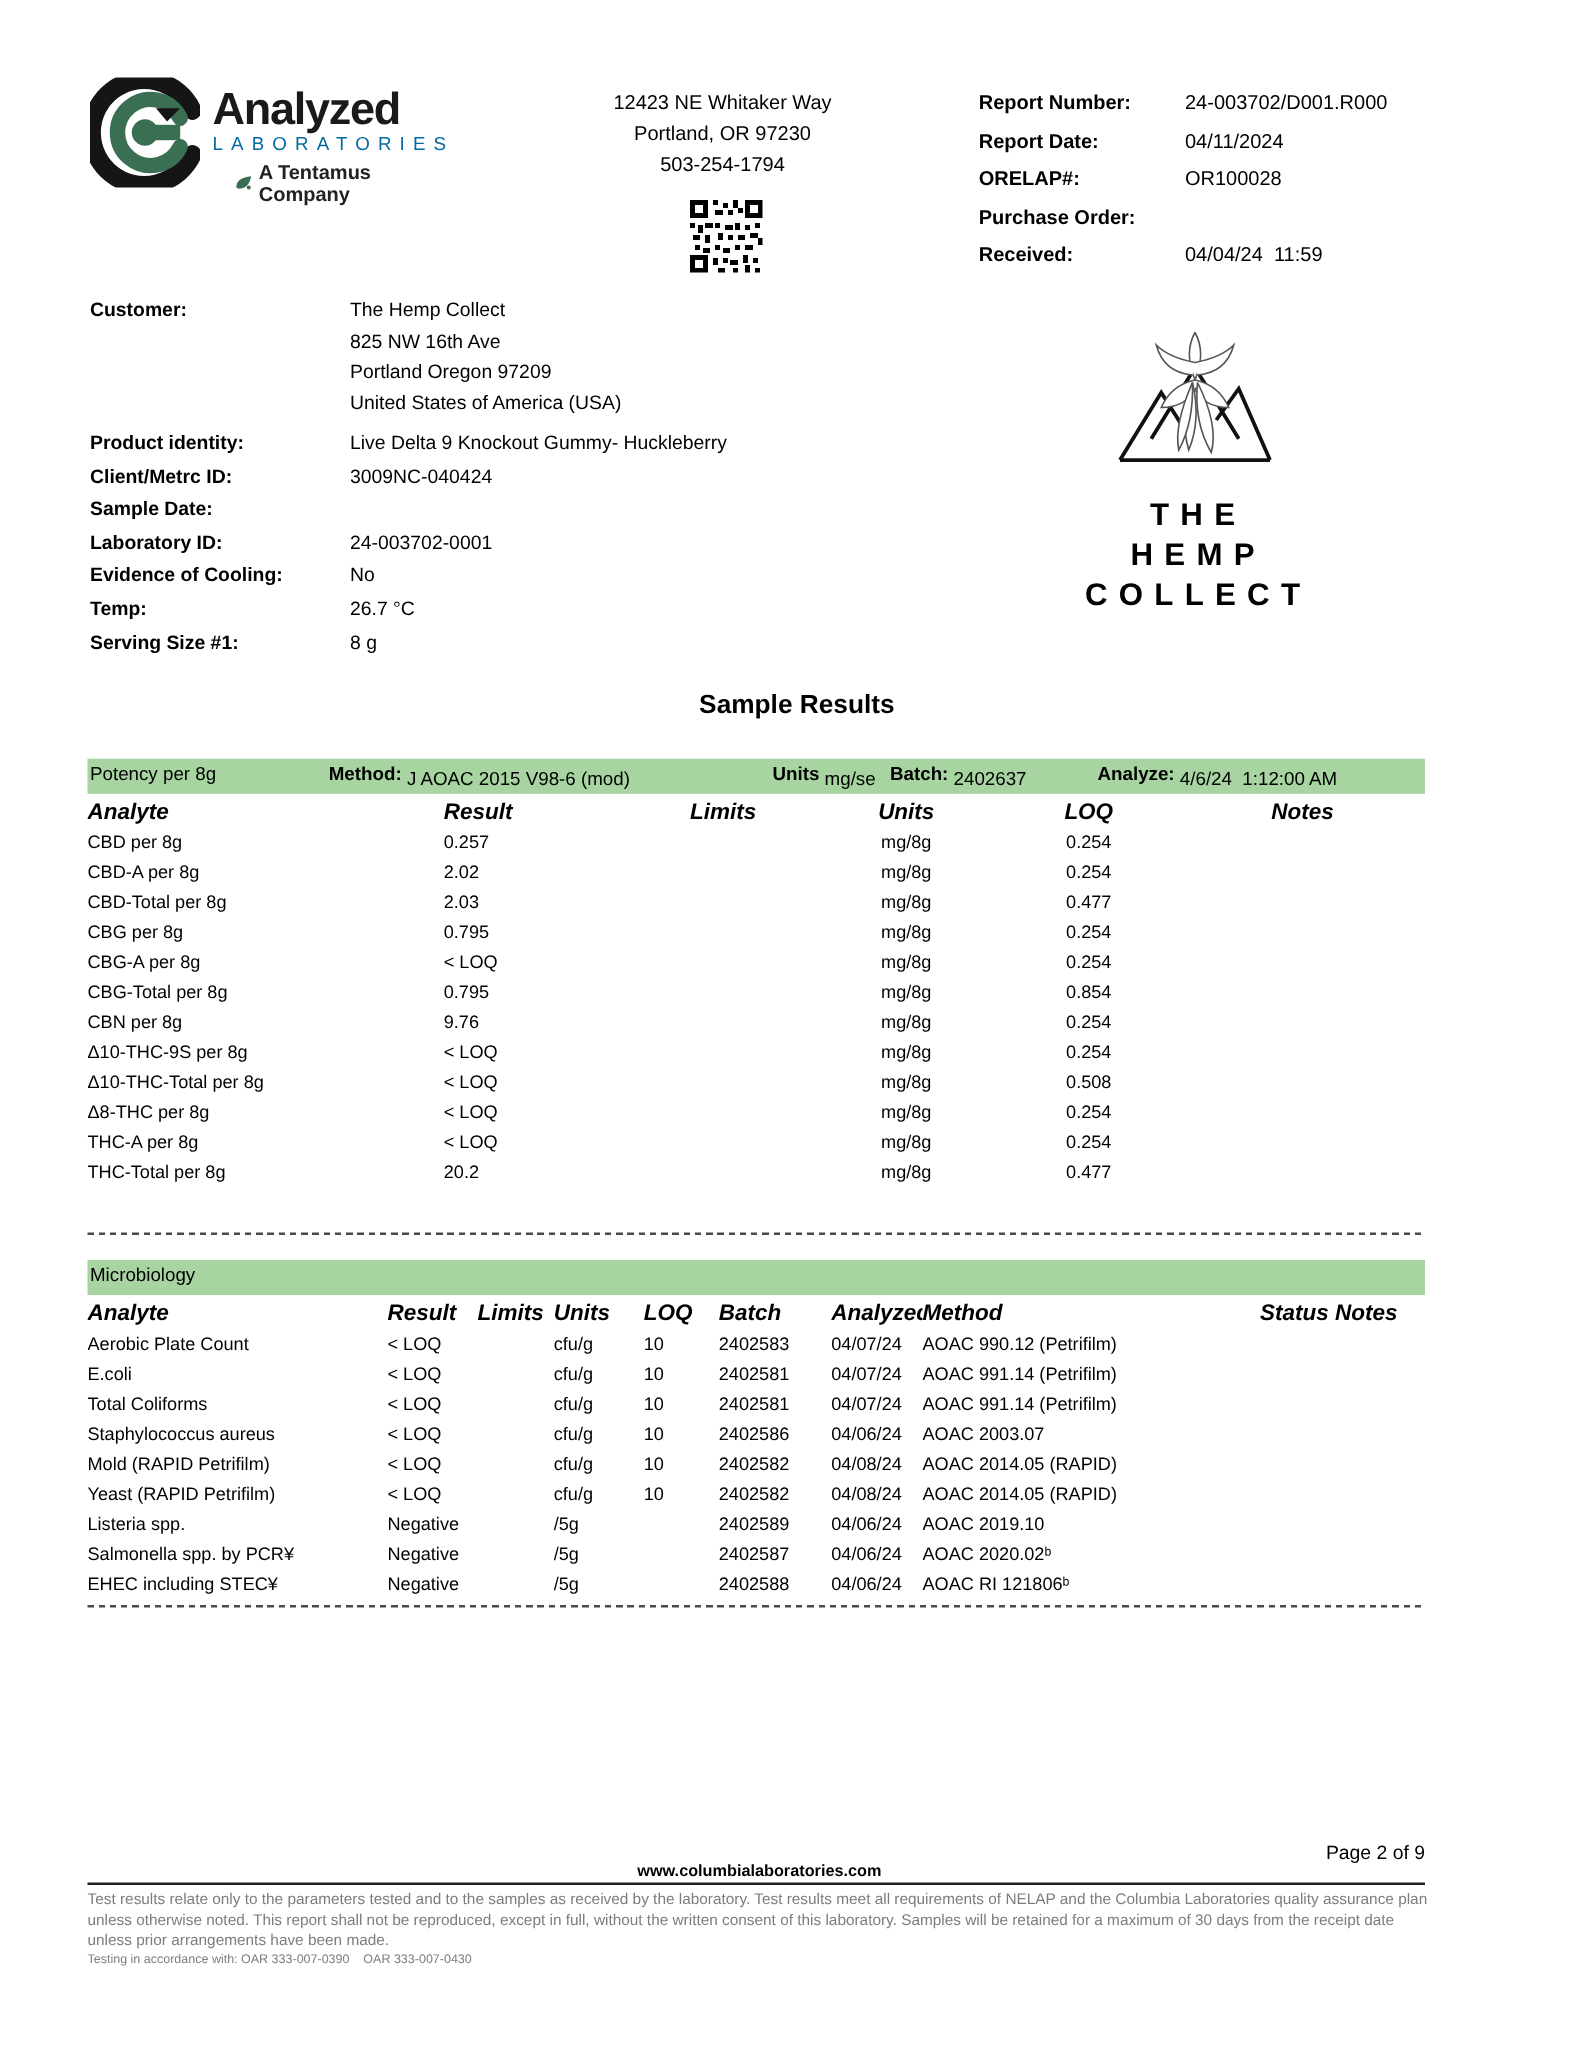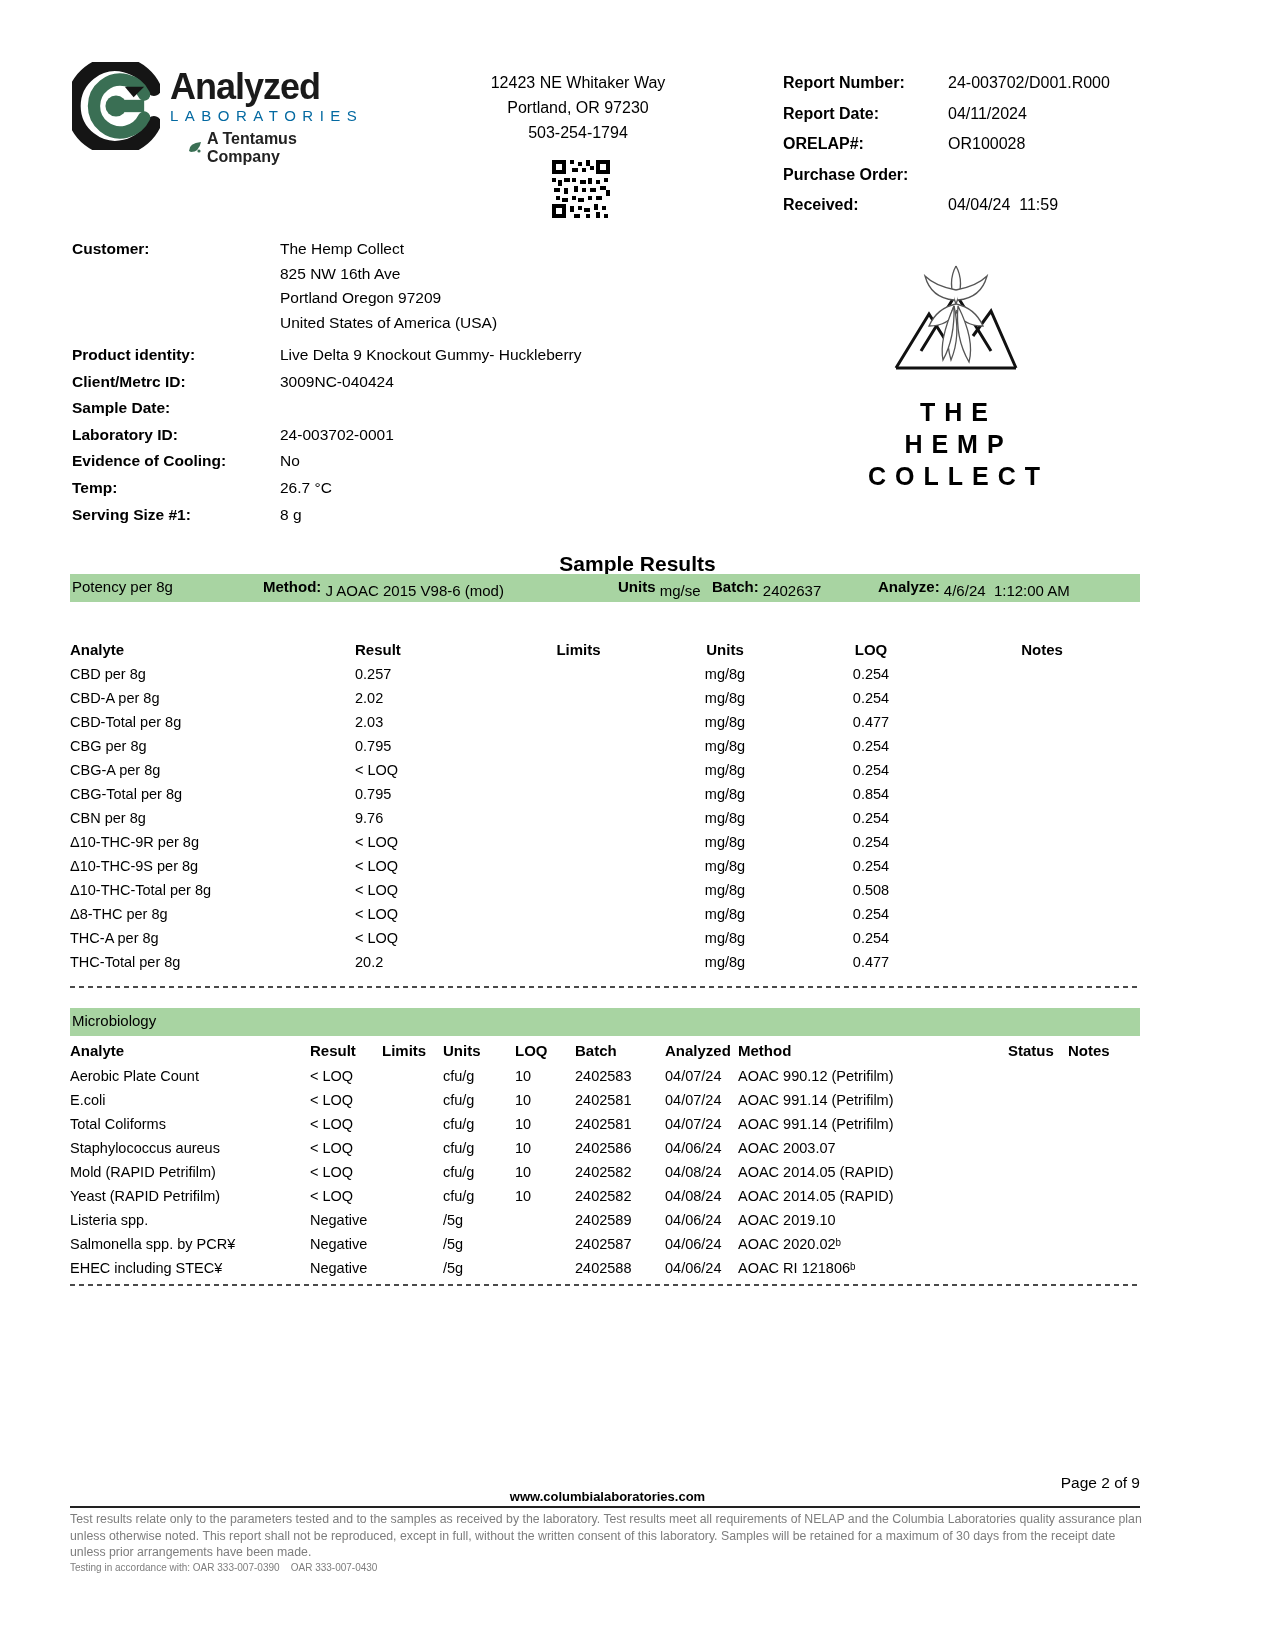--- a/index.html
+++ b/index.html
@@ -42,28 +42,28 @@
   .hemp-logo { left:858px; top:256px; width:195px; text-align:center; }
   .hemp-logo svg { display:block; margin:0 auto; }
   .hemp-line { font-size:25px; font-weight:bold; letter-spacing:9px; line-height:32px; margin-left:6px; }
 
   
   .section-title { left:0; top:552px; width:1275px; text-align:center; font-size:21px; font-weight:bold; }
 
   
   .greenbar { left:70px; width:1070px; height:28px; background:var(--green); font-size:15px; }
   .greenbar span { position:absolute; top:4px; white-space:pre; }
-  .potency-bar { top:574px;text-align:center; }
+  .potency-bar { top:607px;text-align:center; }
   .micro-bar { top:1008px; }
   b.inl { font-weight:bold; }
 
   
   table { border-collapse:collapse; table-layout:fixed; }
   td, th { padding:0; font-size:14.5px; font-weight:normal; text-align:left; overflow:hidden; white-space:nowrap; }
-  th { font-weight:bold; font-size:15px; }
+  th { font-weight:bold; font-size:18px;font-style:italic; }
   .potency-table { left:70px; top:636px; width:1070px; }
   .potency-table tr.hdr { height:26px; }
   .potency-table tr { height:24px; }
   .potency-table .c { text-align:center; }
   .micro-table { left:70px; top:1037px; width:1070px; }
   .micro-table tr.hdr { height:27px; }
   .micro-table tr { height:24px; }
 
   .dashed { left:70px; width:1070px; height:2px;
     background:repeating-linear-gradient(90deg,#4a4a4a 0 5px,transparent 5px 9px); }
@@ -347,28 +347,20 @@
 
       <tr>
         <td>CBN per 8g</td>
         <td>9.76</td>
         <td class="c"></td>
         <td class="c">mg/8g</td>
         <td class="c">0.254</td>
         <td class="c"></td>
       </tr>
 
-      <tr>
-        <td>Δ10-THC-9R per 8g</td>
-        <td>&lt; LOQ</td>
-        <td class="c"></td>
-        <td class="c">mg/8g</td>
-        <td class="c">0.254</td>
-        <td class="c"></td>
-      </tr>
 
       <tr>
         <td>Δ10-THC-9S per 8g</td>
         <td>&lt; LOQ</td>
         <td class="c"></td>
         <td class="c">mg/8g</td>
         <td class="c">0.254</td>
         <td class="c"></td>
       </tr>
 

